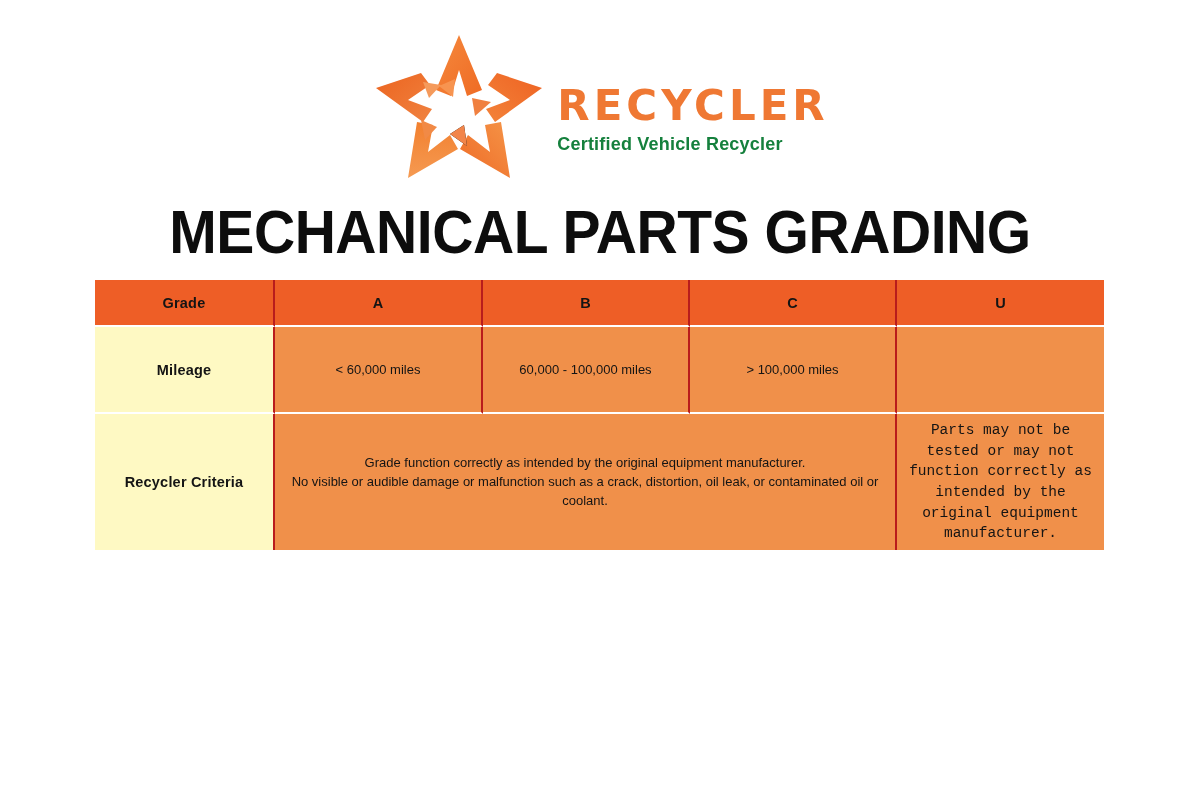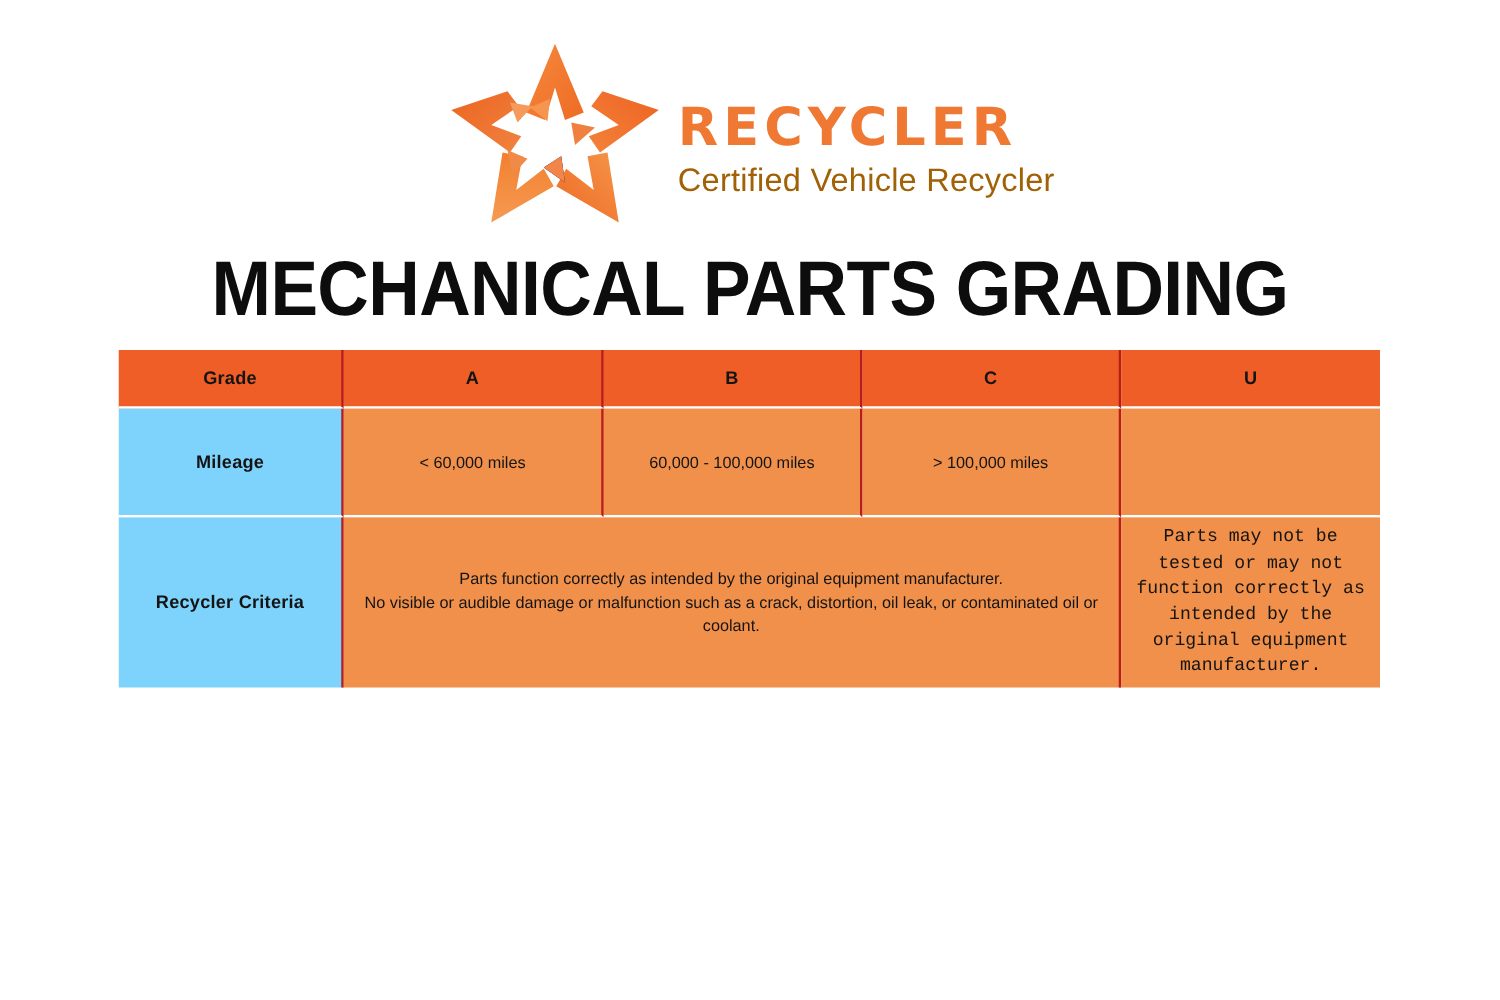--- a/index.html
+++ b/index.html
@@ -50,23 +50,23 @@
   .logo-name {
     font-family: "DejaVu Sans", sans-serif;
     font-size: 42px;
     font-weight: bold;
     letter-spacing: 4px;
     color: #ef7833;
     line-height: 1.04;
   }
   .logo-tagline {
     font-family: "Liberation Sans", sans-serif;
-    font-size: 26px;
-    font-weight: normal;
-    color: #a16207;
+    font-size: 18px;
+    font-weight: bold;
+    color: #15803d;
     letter-spacing: 0.2px;
     line-height: 1.2;
     margin-top: 6px;
   }
 
   
   .doc-title {
     position: absolute;
     left: 0;
     top: 196px;
@@ -115,21 +115,21 @@
   .col-u { width: 207px; }
 
   .head-cell {
     background: #ee5e26;
     height: 45px;
     font-size: 14.5px;
     font-weight: bold;
     letter-spacing: 0.2px;
   }
   .label-cell {
-    background: #7dd3fc;
+    background: #fef9c3;
     font-size: 14.5px;
     font-weight: bold;
     letter-spacing: 0.2px;
   }
   .body-cell {
     background: #f0904a;
     font-size: 13px;
     font-weight: normal;
   }
   .row-mileage td { height: 85px; }
@@ -233,21 +233,21 @@
       <tr class="row-mileage">
         <td class="label-cell">Mileage</td>
         <td class="body-cell">&lt; 60,000 miles</td>
         <td class="body-cell">60,000 - 100,000 miles</td>
         <td class="body-cell">&gt; 100,000 miles</td>
         <td class="body-cell"></td>
       </tr>
       <tr class="row-quality">
         <td class="label-cell">Recycler Criteria</td>
         <td class="body-cell criteria-main" colspan="3">
-          <p>Parts function correctly as intended by the original equipment manufacturer.</p>
+          <p>Grade function correctly as intended by the original equipment manufacturer.</p>
           <p>No visible or audible damage or malfunction such as a crack, distortion, oil leak, or contaminated oil or coolant.</p>
         </td>
         <td class="body-cell criteria-u">Parts may not be tested or may not function correctly as intended by the original equipment manufacturer.</td>
       </tr>
     </tbody>
   </table>
 
 </div>
 
 </body></html>

